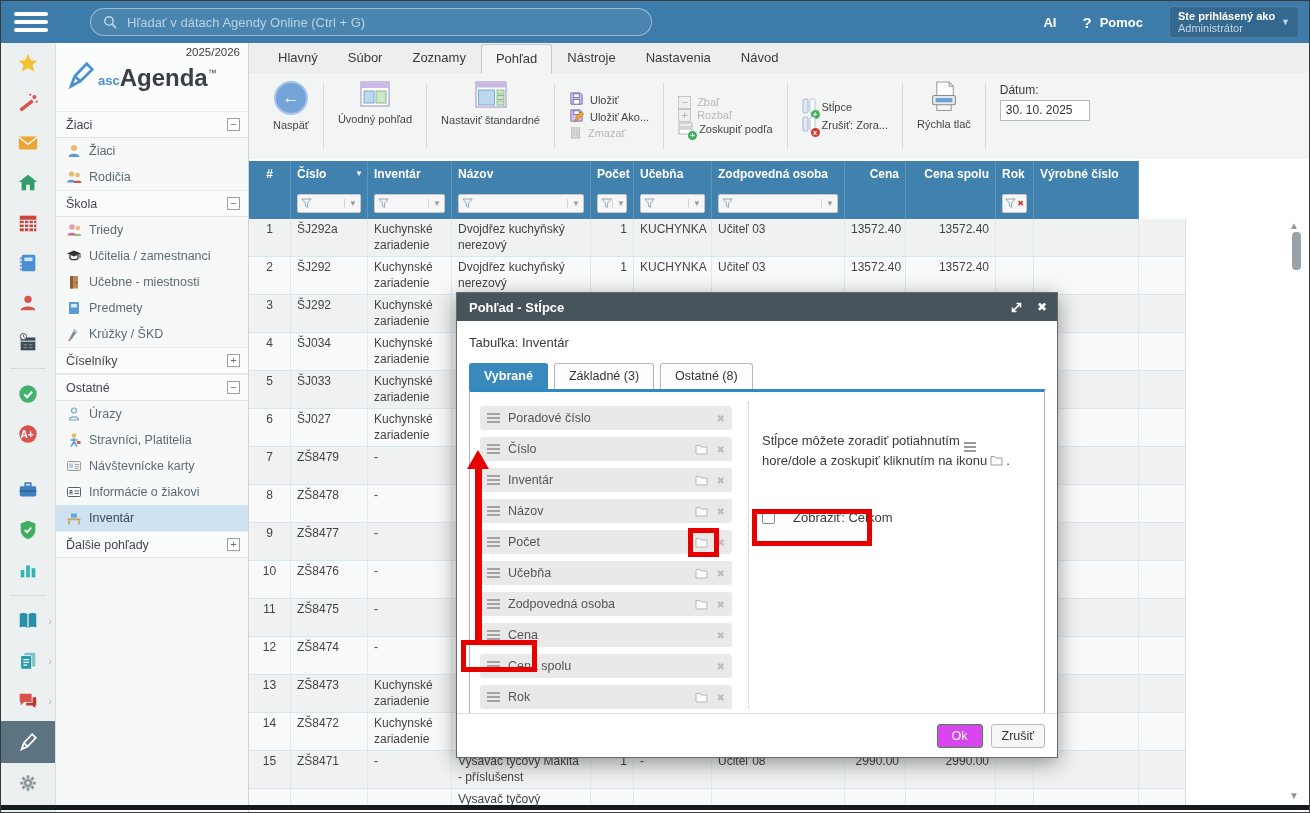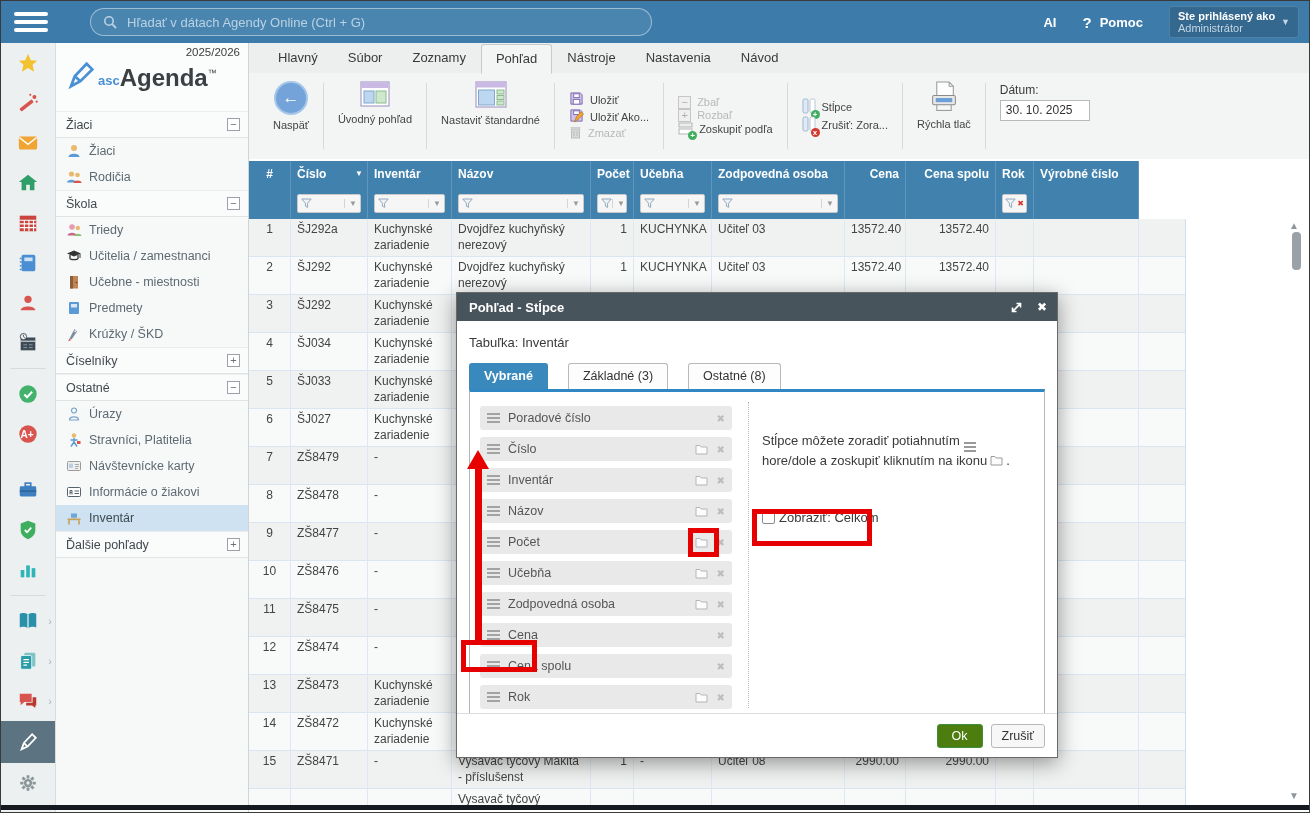--- a/index.html
+++ b/index.html
@@ -97,21 +97,21 @@
   .sthumb{position:absolute;left:1291px;top:231px;width:9px;height:38px;background:#9aa2a8;border-radius:4px;z-index:25;cursor:pointer;}
   
   .dialog{position:absolute;left:455px;top:291px;width:602px;height:466px;background:#fff;z-index:40;
     border:1px solid #6a6a6a;box-shadow:0 5px 20px rgba(0,0,0,.4);}
   .dtitle{height:28px;background:#47545c;color:#fff;display:flex;align-items:center;padding:0 10px 0 12px;
     font-size:13px;font-weight:bold;}
   .dtitle .dicons{margin-left:auto;display:flex;gap:14px;align-items:center;}
   .dtitle .dico{cursor:pointer;display:flex;align-items:center;}
   .dbody{padding:8px 12px 0;}
   .dsub{font-size:13px;color:#3a3a3a;margin:6px 0 12px;}
-  .dtabs{display:flex;gap:20px;height:27px;align-items:flex-end;}
+  .dtabs{display:flex;gap:6px;height:27px;align-items:flex-end;}
   .dtab{padding:5px 14px 6px;font-size:12.5px;border:1px solid #b9b9b9;border-bottom:none;border-radius:3px 3px 0 0;
     background:#fdfdfd;color:#333;cursor:pointer;}
   .dtab.active{background:#3989bc;color:#fff;border-color:#3989bc;font-weight:bold;}
   .dpanel{position:relative;border:1px solid #b5b5b5;border-top:3px solid #2f88c4;height:330px;}
   .dlist{position:absolute;left:10px;top:14px;width:252px;}
   .ditem{height:21px;margin-bottom:7px;background:#e9e9e9;border-radius:3px;display:flex;align-items:center;
     padding:12px 7px;font-size:12.5px;color:#555;}
   .handle{width:13px;margin-right:8px;display:flex;flex-direction:column;gap:2px;cursor:grab;}
   .handle i{height:2px;background:#a3a3a3;display:block;}
   .ditem .ric{margin-left:auto;display:flex;gap:9px;align-items:center;}
@@ -119,25 +119,25 @@
   .ditem .xdel{color:#bdbdbd;font-size:10px;cursor:pointer;}
   .dsep{position:absolute;left:278px;top:10px;bottom:10px;border-left:1px dotted #bbb;}
   .dright{position:absolute;left:292px;top:14px;right:12px;font-size:13px;color:#3a3a3a;}
   .addrow{display:flex;align-items:center;gap:8px;}
   .addrow input{flex:1;height:22px;border:1px solid #b9b9b9;padding:2px 6px;font-size:12.5px;font-family:inherit;color:#333;}
   .addrow input::placeholder{color:#9a9a9a;}
   .hint{margin-top:26px;line-height:1.35;}
   .inline-ic{display:inline-flex;vertical-align:-1px;margin:0 3px;}
   .inline-handle{display:inline-flex;flex-direction:column;gap:2px;width:12px;vertical-align:1px;margin:0 4px;}
   .inline-handle i{height:2px;background:#9a9a9a;display:block;}
-  .cbrow{margin-top:40px;display:flex;align-items:center;gap:4px;}
+  .cbrow{margin-top:40px;display:flex;align-items:center;gap:18px;}
   .cbx{width:13px;height:13px;border:1px solid #8a8a8a;background:#fff;border-radius:2px;cursor:pointer;}
   .dfoot{position:absolute;left:0;right:0;bottom:0;height:44px;border-top:1px solid #ddd;display:flex;
     align-items:center;justify-content:flex-end;gap:8px;padding:0 12px;background:#fff;}
-  .btn-ok{background:#4d7c0f;color:#fff;border:1px solid #3d8f3d;border-radius:3px;font-size:12.5px;
+  .btn-ok{background:#d946ef;color:#fff;border:1px solid #3d8f3d;border-radius:3px;font-size:12.5px;
     padding:4px 14px;cursor:pointer;}
   .btn-cancel{background:#f7f7f7;color:#333;border:1px solid #b9b9b9;border-radius:3px;font-size:12.5px;
     padding:4px 10px;cursor:pointer;}
   
   .ann{position:absolute;border:5px solid #e60000;z-index:60;pointer-events:none;}
   .ann-shaft{position:absolute;left:474px;top:467px;width:7px;height:176px;background:#e60000;z-index:60;pointer-events:none;}
   .ann-head{position:absolute;left:466px;top:449px;width:0;height:0;border-left:11px solid transparent;
     border-right:11px solid transparent;border-bottom:19px solid #e60000;z-index:60;pointer-events:none;}
   .bottom-edge{position:absolute;left:0;right:0;bottom:2px;height:5px;background:#141a20;z-index:70;}
 </style>

